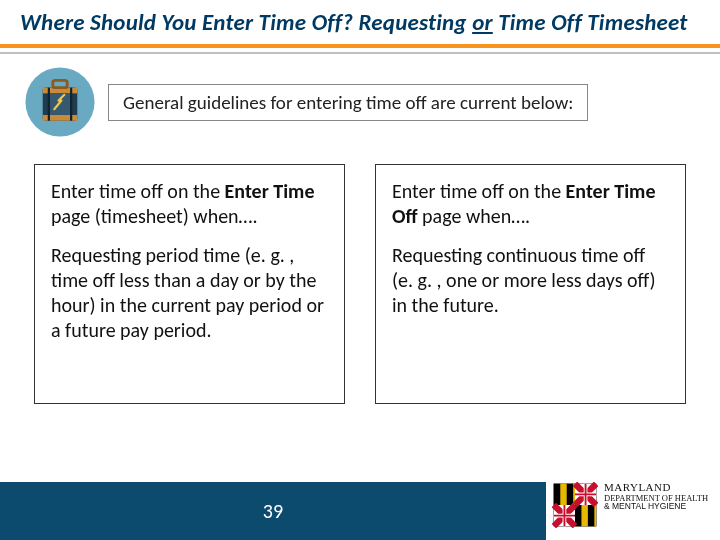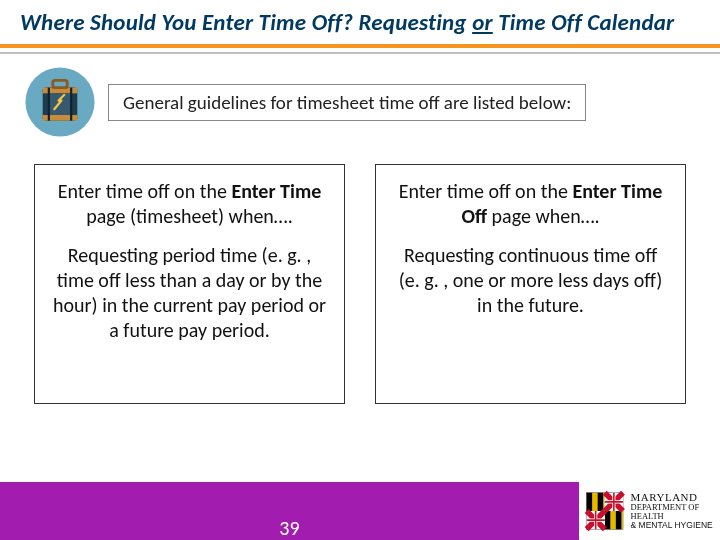--- a/index.html
+++ b/index.html
@@ -16,68 +16,68 @@
 
   .subtitle-row { display: flex; align-items: center; gap: 12px; padding: 4px 20px 8px 24px; }
   .luggage-icon { width: 72px; height: 72px; flex: 0 0 72px; }
   .subtitle-box {
     border: 1px solid #888; padding: 6px 14px; font-size: 19px;
     color: #222; text-align: center; flex: 0 0 auto; min-width: 470px;
   }
 
   .cols { display: flex; gap: 30px; padding: 18px 34px 0 34px; }
   .col { flex: 1; border: 1px solid #333; padding: 14px 16px; height: 240px; }
-  .col p { font-size: 20px; line-height: 1.25; text-align: center; color: #111; }
+  .col p { font-size: 20px; line-height: 1.25; text-align: left; color: #111; }
   .col .lead { margin-bottom: 14px; }
   .col .bold { font-weight: 700; }
 
   .footer {
     position: absolute; left: 0; right: 0; bottom: 0; height: 58px;
     display: flex; align-items: stretch;
   }
   .footer-bar {
-    flex: 1; background: #a21caf; display: flex; align-items: flex-end; justify-content: center;
+    flex: 1; background: #0c4a6e; display: flex; align-items: center; justify-content: center;
     color: #fff; font-size: 20px; font-weight: 400;
   }
   .footer-logo {
-    width: 141px; background: #fff; display: flex; align-items: center; padding-left: 6px;
+    width: 174px; background: #fff; display: flex; padding-left: 6px;
   }
   .seal { width: 46px; height: 46px; }
   .dept-text { margin-left: 6px; line-height: 1.05; }
   .dept-text .l1 { font-family: Georgia, 'Times New Roman', serif; font-size: 11px; letter-spacing: 0.5px; color: #111; }
   .dept-text .l2 { font-family: Georgia, 'Times New Roman', serif; font-size: 8.5px; color: #111; }
   .dept-text .l3 { font-family: Liberation Sans, sans-serif; font-size: 8.5px; color: #111; }
 </style>
 </head>
 <body>
 
 <div class="slide">
 
   <div class="title-wrap">
     <h1 class="title">
-      <span>Where Should You Enter Time Off? Requesting </span><span class="or">or</span><span> Time Off Calendar</span>
+      <span>Where Should You Enter Time Off? Requesting </span><span class="or">or</span><span> Time Off Timesheet</span>
     </h1>
   </div>
   <div class="rule-orange"></div>
   <div class="rule-grey"></div>
 
   <div class="subtitle-row">
     <svg class="luggage-icon" viewBox="0 0 100 100">
       <circle cx="50" cy="50" r="48" fill="#6aa9c2"></circle>
       <rect x="26" y="30" width="48" height="46" rx="4" fill="#1f3b4d"></rect>
       <rect x="26" y="30" width="48" height="8" fill="#c78b3a"></rect>
       <rect x="26" y="68" width="48" height="8" fill="#c78b3a"></rect>
       <rect x="36" y="38" width="28" height="30" fill="#36596f"></rect>
       <rect x="40" y="20" width="20" height="10" rx="3" fill="none" stroke="#8a5a22" stroke-width="4"></rect>
       <rect x="33" y="30" width="3" height="46" fill="#0f2430"></rect>
       <rect x="64" y="30" width="3" height="46" fill="#0f2430"></rect>
       <path d="M42 60 L52 48 L48 48 L56 40" stroke="#f5c542" stroke-width="3" fill="none" stroke-linecap="round" stroke-linejoin="round"></path>
     </svg>
     <div class="subtitle-box">
-      <span>General guidelines for timesheet time off are listed below:</span>
+      <span>General guidelines for entering time off are current below:</span>
     </div>
   </div>
 
   <div class="cols">
     <div class="col">
       <p class="lead">
         <span>Enter time off on the </span><span class="bold">Enter Time</span><span> page (timesheet) when….</span>
       </p>
       <p>Requesting period time (e. g. , time off less than a day or by the hour) in the current pay period or a future pay period.</p>
     </div>

